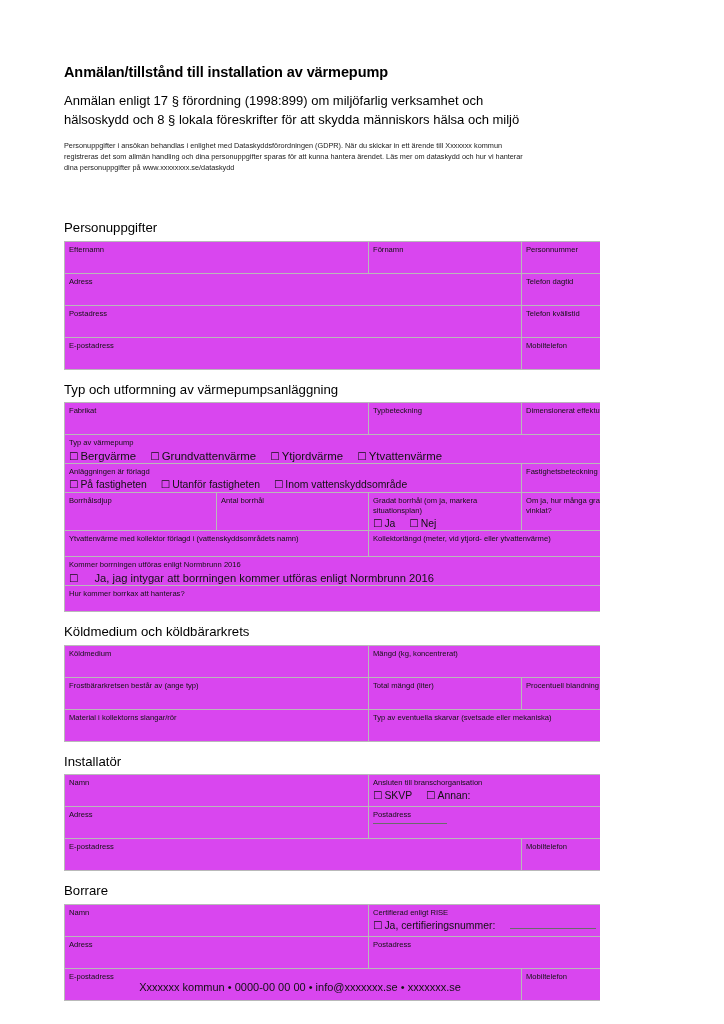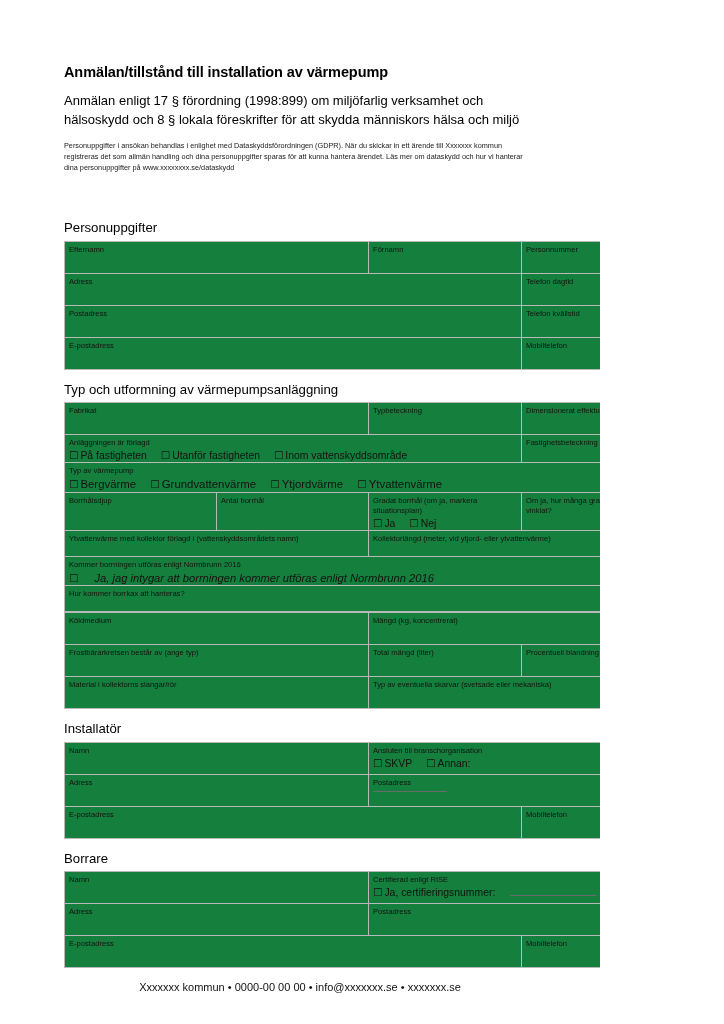--- a/index.html
+++ b/index.html
@@ -76,21 +76,21 @@
     table-layout: fixed;
     margin: 0;
   }
   table.form td {
     border: 1px solid #b9b9b9;
     vertical-align: top;
     padding: 3px 4px 0 4px;
     font-size: 7.6px;
     line-height: 1.32;
     color: #111;
-    background: #15803d;
+    background: #d946ef;
   }
   td.h28 { height: 28px; }
   td.h22 { height: 22px; margin-top: 16px; }
   td.h30 { height: 30px; }
 
   .cell-label { display: block; }
 
   
   .opts {
     font-size: 11.4px;
@@ -104,21 +104,20 @@
     font-family: "DejaVu Sans", sans-serif;
     font-size: 10.5px;
     margin-right: 2px;
   }
   .opt-label { }
 
   .normbrunn-line {
     font-size: 11.2px;
     line-height: 1.3;
     margin-top: 1px;
-    font-style: italic;
   }
   .normbrunn-line .cb { margin-right: 16px; }
 
   .blank-line {
     display: inline-block;
     width: 86px;
     border-bottom: 1px solid #6b6b6b;
     margin: 0 12px 0 4px;
     height: 9px;
     vertical-align: baseline;
@@ -216,44 +215,44 @@
               <span class="cell-label">Fabrikat</span>
             </td>
           <td class="h28">
               <span class="cell-label">Typbeteckning</span>
             </td>
           <td class="h28">
               <span class="cell-label">Dimensionerat effektuttag</span>
             </td>
         </tr>
         <tr>
-          <td colspan="3">
-            <span class="cell-label">Anläggningen är förlagd</span>
-            <div class="opts opts-sm">
-              <span class="opt"><span class="cb">☐</span><span class="opt-label">På fastigheten</span></span>
-              <span class="opt"><span class="cb">☐</span><span class="opt-label">Utanför fastigheten</span></span>
-              <span class="opt"><span class="cb">☐</span><span class="opt-label">Inom vattenskyddsområde</span></span>
-            </div>
-          </td>
-          <td>
-              <span class="cell-label">Fastighetsbeteckning</span>
-            </td>
-        </tr>
-        <tr>
           <td colspan="4">
             <span class="cell-label">Typ av värmepump</span>
             <div class="opts">
               <span class="opt"><span class="cb">☐</span><span class="opt-label">Bergvärme</span></span>
               <span class="opt"><span class="cb">☐</span><span class="opt-label">Grundvattenvärme</span></span>
               <span class="opt"><span class="cb">☐</span><span class="opt-label">Ytjordvärme</span></span>
               <span class="opt"><span class="cb">☐</span><span class="opt-label">Ytvattenvärme</span></span>
             </div>
           </td>
         </tr>
         <tr>
+          <td colspan="3">
+            <span class="cell-label">Anläggningen är förlagd</span>
+            <div class="opts opts-sm">
+              <span class="opt"><span class="cb">☐</span><span class="opt-label">På fastigheten</span></span>
+              <span class="opt"><span class="cb">☐</span><span class="opt-label">Utanför fastigheten</span></span>
+              <span class="opt"><span class="cb">☐</span><span class="opt-label">Inom vattenskyddsområde</span></span>
+            </div>
+          </td>
+          <td>
+              <span class="cell-label">Fastighetsbeteckning</span>
+            </td>
+        </tr>
+        <tr>
           <td class="h30">
               <span class="cell-label">Borrhålsdjup</span>
             </td>
           <td class="h30">
               <span class="cell-label">Antal borrhål</span>
             </td>
           <td class="h30">
             <span class="cell-label">Gradat borrhål (om ja, markera situationsplan)</span>
             <div class="opts opts-sm">
               <span class="opt"><span class="cb">☐</span><span class="opt-label">Ja</span></span>
@@ -281,20 +280,21 @@
           </td>
         </tr>
         <tr>
           <td class="h22" colspan="4">
               <span class="cell-label">Hur kommer borrkax att hanteras?</span>
             </td>
         </tr>
       </tbody>
     </table>
 
+    <h2 class="sec-head sec-gap">Köldmedium och köldbärarkrets</h2>
     <table class="form">
       <colgroup>
         <col style="width:304px">
           <col style="width:153px">
           <col style="width:154px">
       </colgroup>
       <tbody>
         <tr>
           <td class="h28">
               <span class="cell-label">Köldmedium</span>

